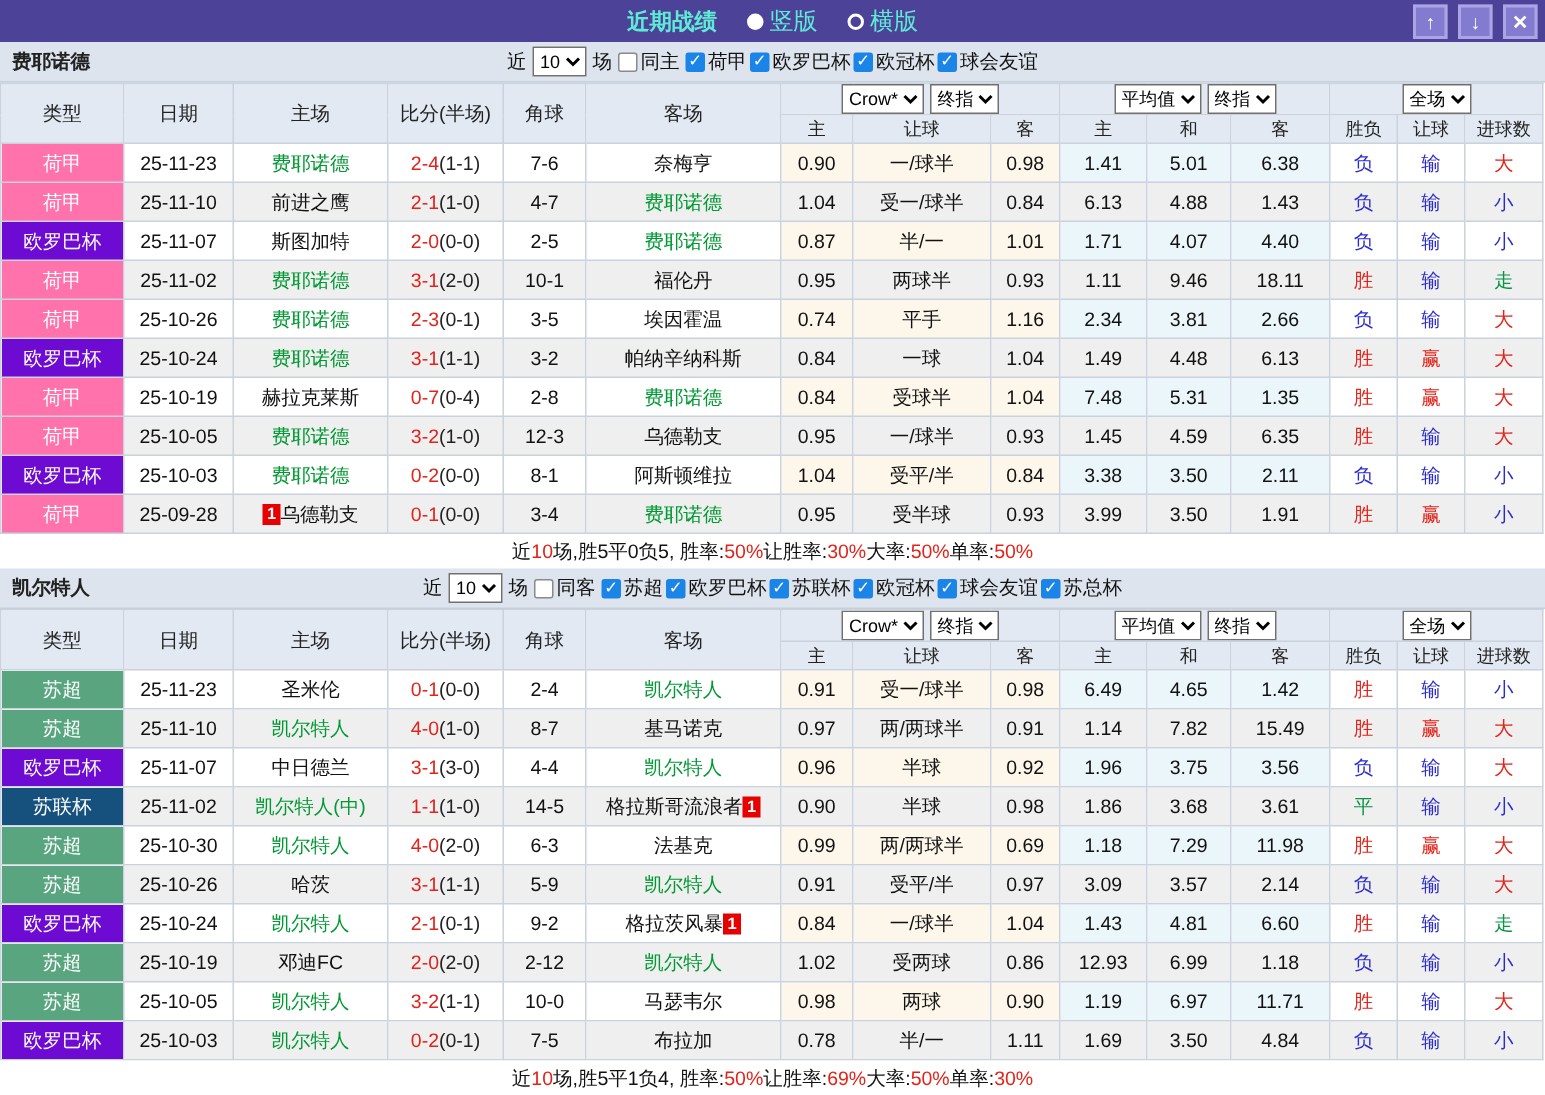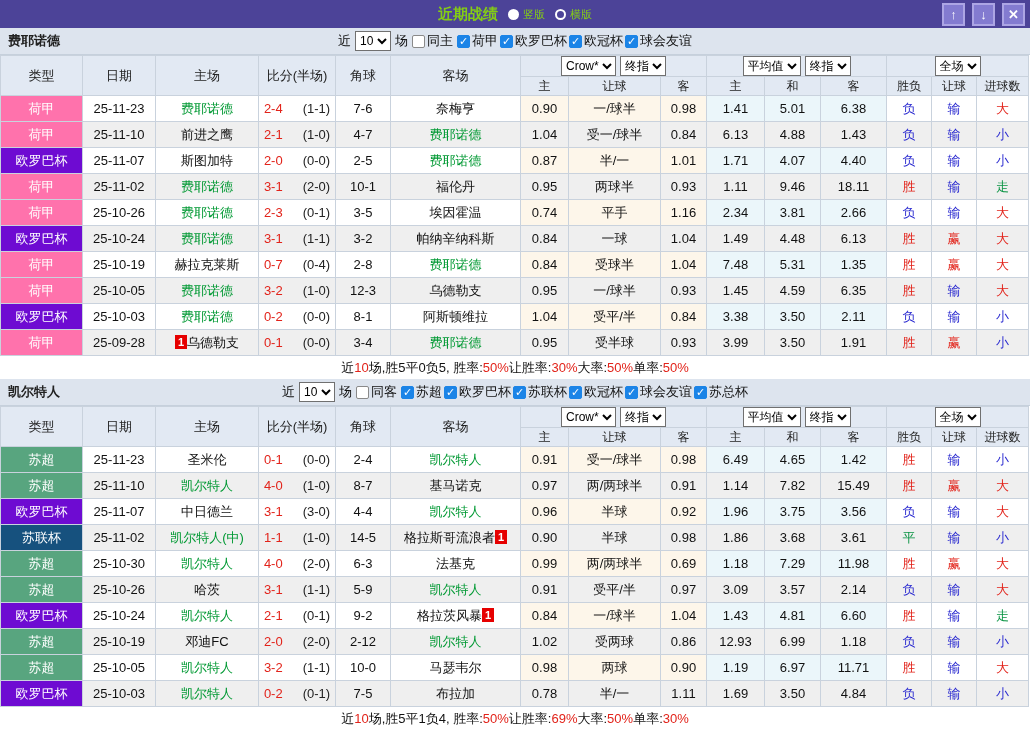--- a/index.html
+++ b/index.html
@@ -3,23 +3,23 @@
 <meta charset="utf-8">
 <style>
   * { box-sizing: border-box; }
   html,body { margin:0; padding:0; }
   body {
     width:1030px; height:730px; overflow:hidden; background:#fff;
     font-family:"Liberation Sans","DejaVu Sans",sans-serif; font-size:13px; color:#111;
   }
   
   .titlebar { height:28px; background:#4C4398; position:relative; display:flex; align-items:center; }
-  .title-center { position:absolute; left:0; right:0; display:flex; justify-content:center; align-items:center; gap:10px; color:#84cc16; }
+  .title-center { position:absolute; left:0; right:0; display:flex; justify-content:center; align-items:center; gap:20px; color:#5eead4; }
   .title { font-weight:bold; font-size:15px; }
-  .radio-opt { display:flex; align-items:center; gap:4px; font-size:11px; cursor:pointer; }
+  .radio-opt { display:flex; align-items:center; gap:4px; font-size:16px; cursor:pointer; }
   .radio { width:11px; height:11px; border-radius:50%; display:inline-block; }
   .radio.sel { background:#fff; }
   .radio.unsel { background:transparent; border:2px solid #fff; width:11px; height:11px; }
   .tb-buttons { margin-left:auto; display:flex; gap:7px; padding-right:5px; position:relative; z-index:2; }
   .tb-btn { width:23px; height:23px; background:#837BD0; border:2px solid #ACA5E4; color:#fff;
             font-size:13px; font-weight:bold; display:flex; align-items:center; justify-content:center;
             cursor:pointer; padding:0; line-height:1; }
   
   .filterbar { height:27px; background:#DDE4EE; position:relative; display:flex; align-items:center;
                border-bottom:1px solid #C6D0DC; }
@@ -38,21 +38,21 @@
   thead tr.ddr th { height:21px; }
   thead tr.subr th { height:19px; font-size:12px; }
   .ddwrap { display:flex; justify-content:center; gap:4px; align-items:center; }
   tbody td { height:26px; font-size:13px; }
   tr.even td { background:#EFEFEF; }
   tr.odd td { background:#FFFFFF; }
   tr.odd td.cream { background:#FDF6EA; }
   tr.odd td.blue  { background:#EBF6FA;margin-top:44px; }
   td.lg { color:#fff; font-size:13px; }
   td.team.green span { color:#009933; }
-  td.score .half { color:#222;padding-left:20px; }
+  td.score .half { color:#222; }
   .c-red { color:#E2231A; }
   .c-blue { color:#2B2BD0; }
   .c-green { color:#0B9444; }
   .b1 { display:inline-block; background:#E60000; color:#fff; font-size:11px; font-weight:bold;
         line-height:14px; padding:0 3px; vertical-align:1px; }
   
   .summary { height:23px; display:flex; justify-content:center; align-items:center; font-size:13px; background:#fff; }
 </style>
 </head>
 <body>

